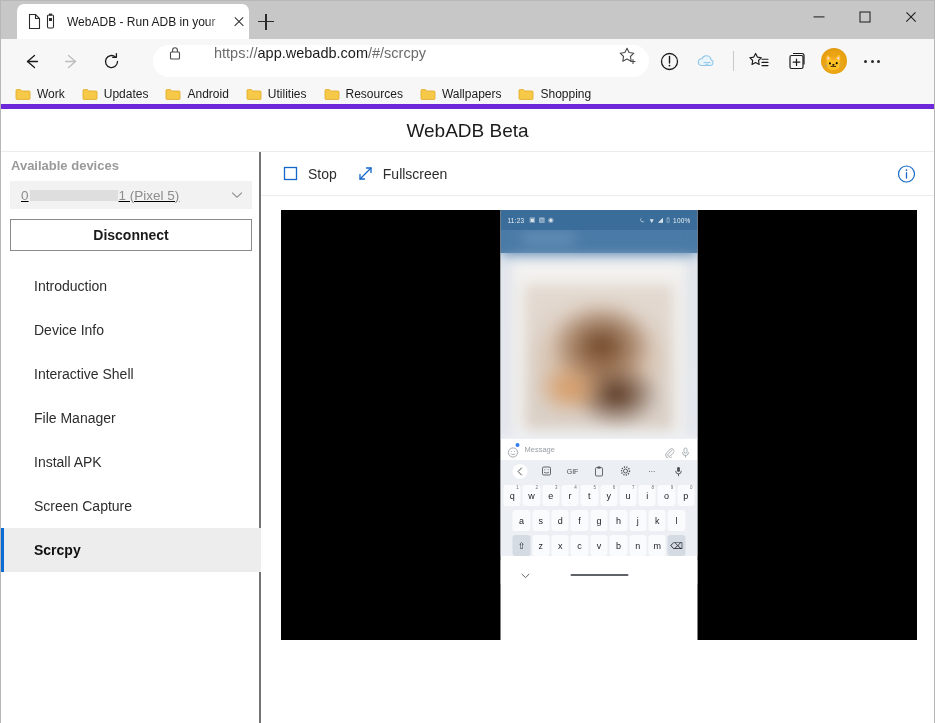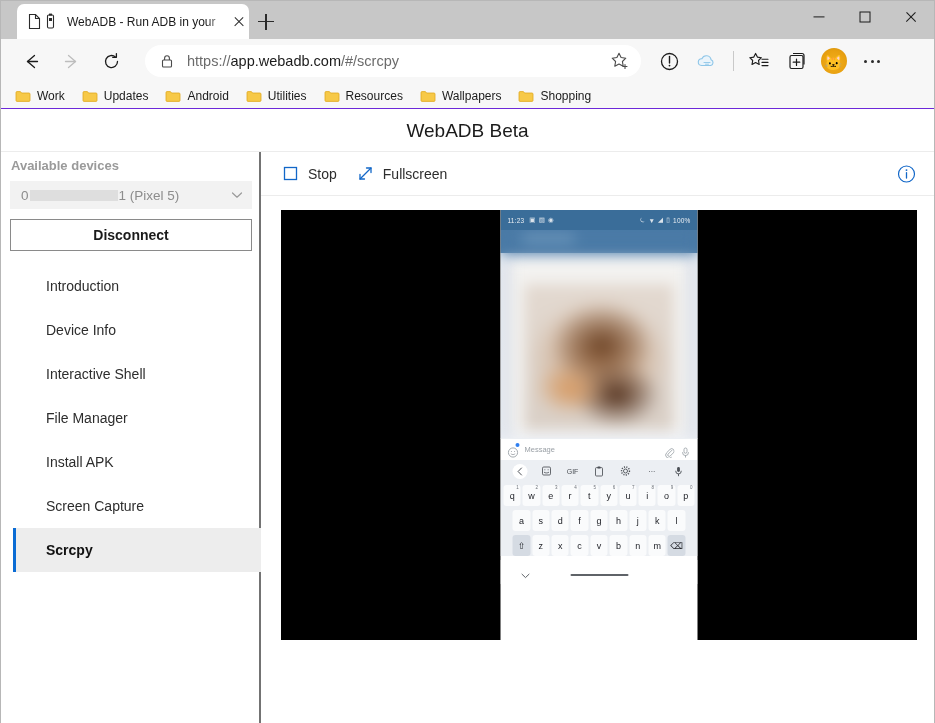--- a/index.html
+++ b/index.html
@@ -72,23 +72,23 @@
     background: #f7f7f7;
     display: flex; align-items: center;
   }
   .navbtn {
     width: 36px; height: 36px; margin-left: 4px;
     display: flex; align-items: center; justify-content: center;
     border-radius: 4px;
   }
   .navbtn:first-child { margin-left: 12px; }
   .omnibox {
-    position: absolute; left: 144px; top: 6px; width: 496px; height: 32px;
+    position: absolute; left: 152px; top: 6px; width: 496px; height: 32px;
     background: #ffffff; border-radius: 16px;
-    display: flex; align-items: center; padding: 0 6px 0 14px;
+    display: flex; align-items: flex-start; padding: 0 6px 0 14px; gap: 19px;
   }
   .lock-ico { width: 16px; height: 16px; flex: 0 0 auto; }
   .url {
     flex: 1 1 auto; margin-left: 12px; font-size: 14.5px; white-space: nowrap;
     color: #6b6b6b; overflow: hidden;
   }
   .url b { color: #1b1b1b; font-weight: 400; }
   .star-ico { width: 22px; height: 22px; flex: 0 0 auto; margin-right: 4px; }
   .navicons { position: absolute; left: 652px; top: 6px; display: flex; align-items: center; }
   .navicon {
@@ -110,21 +110,21 @@
     position: absolute; top: 13px; width: 3px; height: 3px; border-radius: 50%; background: #2b2b2b;
   }
   .dots-ico span:nth-child(1) { left: 6px; }
   .dots-ico span:nth-child(2) { left: 12.5px; }
   .dots-ico span:nth-child(3) { left: 19px; }
 
   
   .bookmarks {
     position: absolute; left: 0; top: 82px; width: 933px; height: 26px;
     background: #f7f7f7; display: flex; align-items: center; padding-left: 14px;
-    border-bottom: 1px solid #6d28d9;
+    border-bottom: 5px solid #6d28d9;
   }
   .bm { display: flex; align-items: center; margin-right: 17px; }
   .bm-ico { width: 16px; height: 13px; margin-right: 6px; flex: 0 0 auto; }
   .bm-label { font-size: 12px; color: #1b1b1b; white-space: nowrap; }
 
   
   .page {
     position: absolute; left: 0; top: 109px; width: 933px; height: 613px; background: #fff;
   }
   .apptitle {
@@ -138,35 +138,35 @@
   .sidebar {
     position: absolute; left: 0; top: 42px; width: 260px; height: 571px;
     background: #fff; border-right: 2px solid #737373;
   }
   .sb-label {
     position: absolute; left: 10px; top: 6px;
     font-size: 13px; color: #9a9a9a; font-weight: 600;
   }
   .device-select {
     position: absolute; left: 9px; top: 29px; width: 242px; height: 28px;
-    background: #f2f2f2; display: flex; align-items: center; padding: 0 8px 0 11px;
+    background: #f2f2f2; display: flex; align-items: center; padding: 0 8px 0 11px; text-decoration: underline;
   }
   .ds-text { flex: 1 1 auto; font-size: 13.5px; color: #8d8d8d; position: relative; white-space: nowrap; }
   .ds-redact {
     display: inline-block; width: 88px; height: 11px;
     background: #dedede; vertical-align: middle; margin: 0 1px;
   }
   .chev-down { width: 14px; height: 14px; flex: 0 0 auto; }
   .disconnect-btn {
     position: absolute; left: 9px; top: 67px; width: 242px; height: 32px;
     background: #fff; border: 1px solid #8a8a8a;
     display: flex; align-items: center; justify-content: center;
     font-size: 14px; font-weight: 700; color: #1b1b1b;
   }
-  .nav-list { position: absolute; left: 12px; top: 112px; width: 260px; }
+  .nav-list { position: absolute; left: 0; top: 112px; width: 260px; }
   .nav-item {
     position: relative; height: 44px; display: flex; align-items: center;
     padding-left: 33px; font-size: 14px; color: #2d2d2d;
   }
   .nav-item.active {
     background: #ededed; font-weight: 700; color: #111;
   }
   .nav-item.active::before {
     content: ""; position: absolute; left: 0; top: 0; width: 3px; height: 44px;
     background: #0b6cd4;

